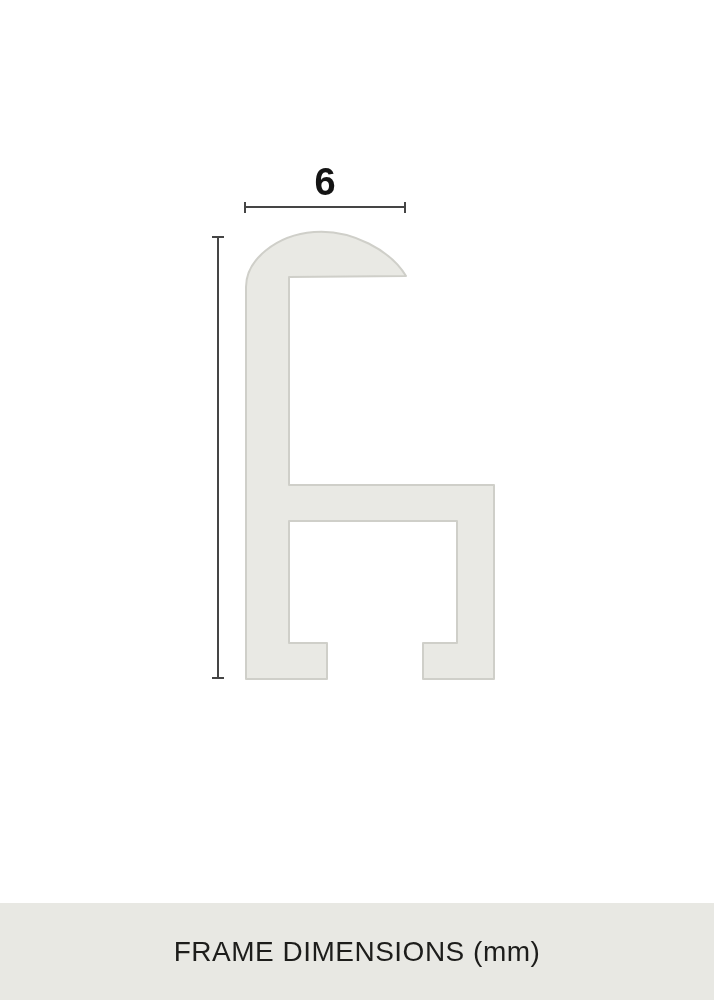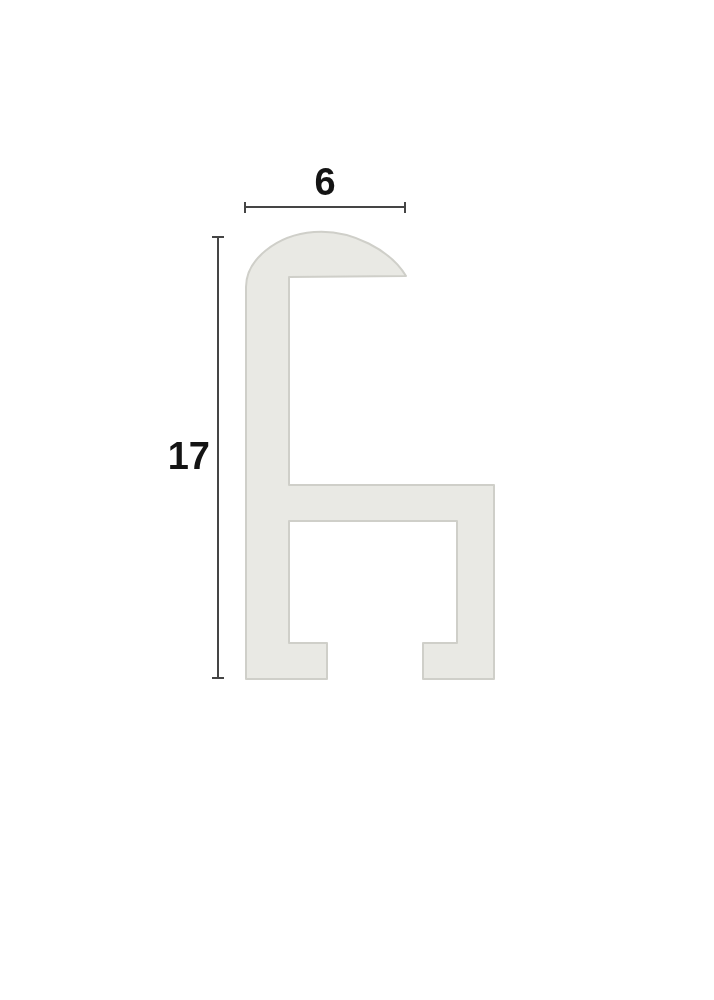--- a/index.html
+++ b/index.html
@@ -110,16 +110,18 @@
 
     <g>
       <line class="dim" x1="218" y1="237" x2="218" y2="678"></line>
       <line class="dim" x1="212" y1="237" x2="224" y2="237"></line>
       <line class="dim" x1="212" y1="678" x2="224" y2="678"></line>
     </g>
   </svg>
 
   <div class="dim-label width">6</div>
 
-  <div class="dim-label height">17</div>
 
+  <div class="caption-bar">
+    <span class="caption-text">FRAME DIMENSIONS (mm)</span>
+  </div>
 
 </div>
 
 </body></html>

